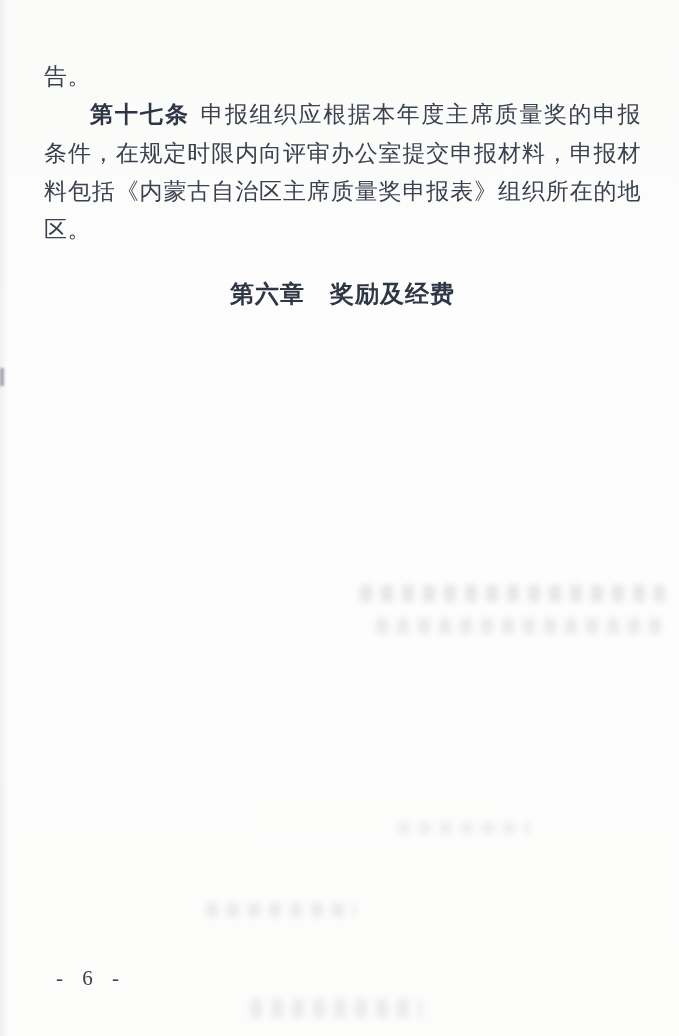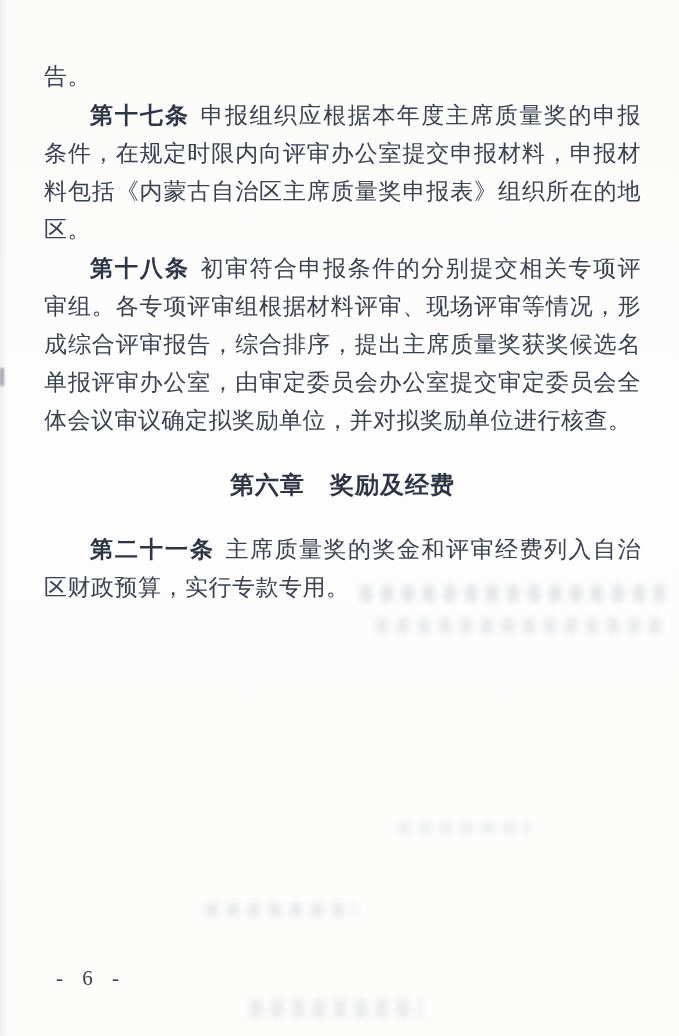--- a/index.html
+++ b/index.html
@@ -39,21 +39,21 @@
     letter-spacing: 0.5px;
     text-align: justify;
     text-justify: inter-character;
     word-break: break-all;
     color: #3a414f;
   }
   p.body.indent {
     text-indent: 2em;
   }
   .article-label {
-    font-family: Liberation Sans, sans-serif;
+    font-family: Liberation Mono, monospace;
     font-weight: 700;
     color: #2e3544;
     margin-right: 0.45em;
     letter-spacing: 1px;
   }
   h2.chapter {
     margin: 26px 0 26px 0;
     font-size: 24px;
     line-height: 38px;
     text-align: center;
@@ -101,27 +101,25 @@
 <body>
 
 <div class="page">
 
   <div class="content">
 
     <p class="body"><span>告。</span></p>
 
     <p class="body indent"><span class="article-label">第十七条</span><span>申报组织应根据本年度主席质量奖的申报条件，在规定时限内向评审办公室提交申报材料，申报材料包括《内蒙古自治区主席质量奖申报表》组织所在的地区。</span></p>
 
-    <p class="body indent"><span class="article-label">第十八条</span><span>初审符合申报条件的分别提交相关专项评审组。各专项评审组根据材料评审、现场评审等情况，形成综合评审报告，综合排序，提出主席质量奖获奖候选名单报评审办公室，由审定委员会办公室提交审定委员会全体会议审议确定拟奖励单位，并对拟奖励单位进行核查。</span></p>
 
 
     <h2 class="chapter">第六章　奖励及经费</h2>
 
 
-    <p class="body indent"><span class="article-label">第二十一条</span><span>主席质量奖的奖金和评审经费列入自治区财政预算，实行专款专用。</span></p>
 
   </div>
 
   <div class="page-number">- 6 -</div>
 
   <div class="ghost ghost-1"></div>
   <div class="ghost ghost-2"></div>
   <div class="ghost ghost-3"></div>
   <div class="ghost ghost-4"></div>
   <div class="ghost ghost-5"></div>

